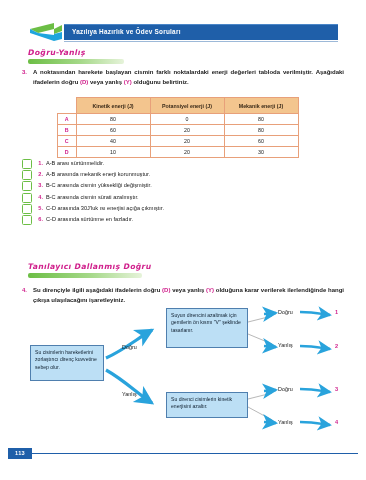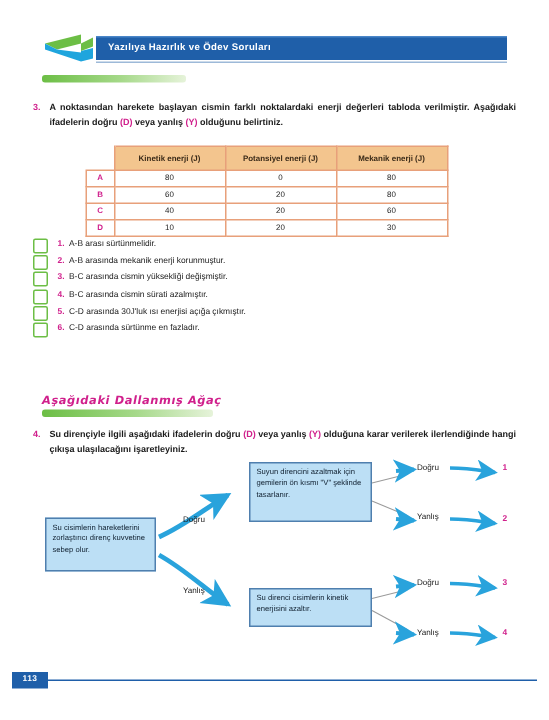--- a/index.html
+++ b/index.html
@@ -118,20 +118,21 @@
         <polygon points="26,8 34,4 34,10 26,13" fill="#6cbe45"></polygon>
         <polygon points="26,13 34,11 34,18 26,20" fill="#1fa5dd"></polygon>
       </svg>
     </div>
     <div class="banner-bar"></div>
     <div class="banner-title">Yazılıya Hazırlık ve Ödev Soruları</div>
     <div class="banner-rule"></div>
   </div>
 
   <div class="sec" style="left:28px;top:48px;width:96px;">
+    <div class="sec-label">Doğru-Yanlış</div>
     <div class="sec-underline"></div>
   </div>
 
   <div class="q" style="left:22px;top:68px;width:322px;">
     <span class="q-num">3.</span>
     <span class="q-text"><span>A noktasından harekete başlayan cismin farklı noktalardaki enerji değerleri tabloda verilmiştir. Aşağıdaki ifadelerin doğru </span><span class="mD">(D)</span><span> veya yanlış </span><span class="mY">(Y)</span><span> olduğunu belirtiniz.</span></span>
   </div>
 
   <table class="tbl">
     <colgroup>
@@ -203,21 +204,21 @@
       <span class="stmt-text">C-D arasında 30J'luk ısı enerjisi açığa çıkmıştır.</span>
     </div>
     <div class="stmt">
       <span class="chk"></span>
       <span class="stmt-num">6.</span>
       <span class="stmt-text">C-D arasında sürtünme en fazladır.</span>
     </div>
   </div>
 
   <div class="sec" style="left:28px;top:262px;width:114px;">
-    <div class="sec-label">Aşağıdaki Dallanmış Ağaç</div>
+    <div class="sec-label">Tanılayıcı Dallanmış Doğru</div>
     <div class="sec-underline"></div>
   </div>
 
   <div class="q" style="left:22px;top:286px;width:322px;">
     <span class="q-num">4.</span>
     <span class="q-text"><span>Su dirençiyle ilgili aşağıdaki ifadelerin doğru </span><span class="mD">(D)</span><span> veya yanlış </span><span class="mY">(Y)</span><span> olduğuna karar verilerek ilerlendiğinde hangi çıkışa ulaşılacağını işaretleyiniz.</span></span>
   </div>
 
   <div class="tree">
     <svg viewBox="0 0 366 160">

